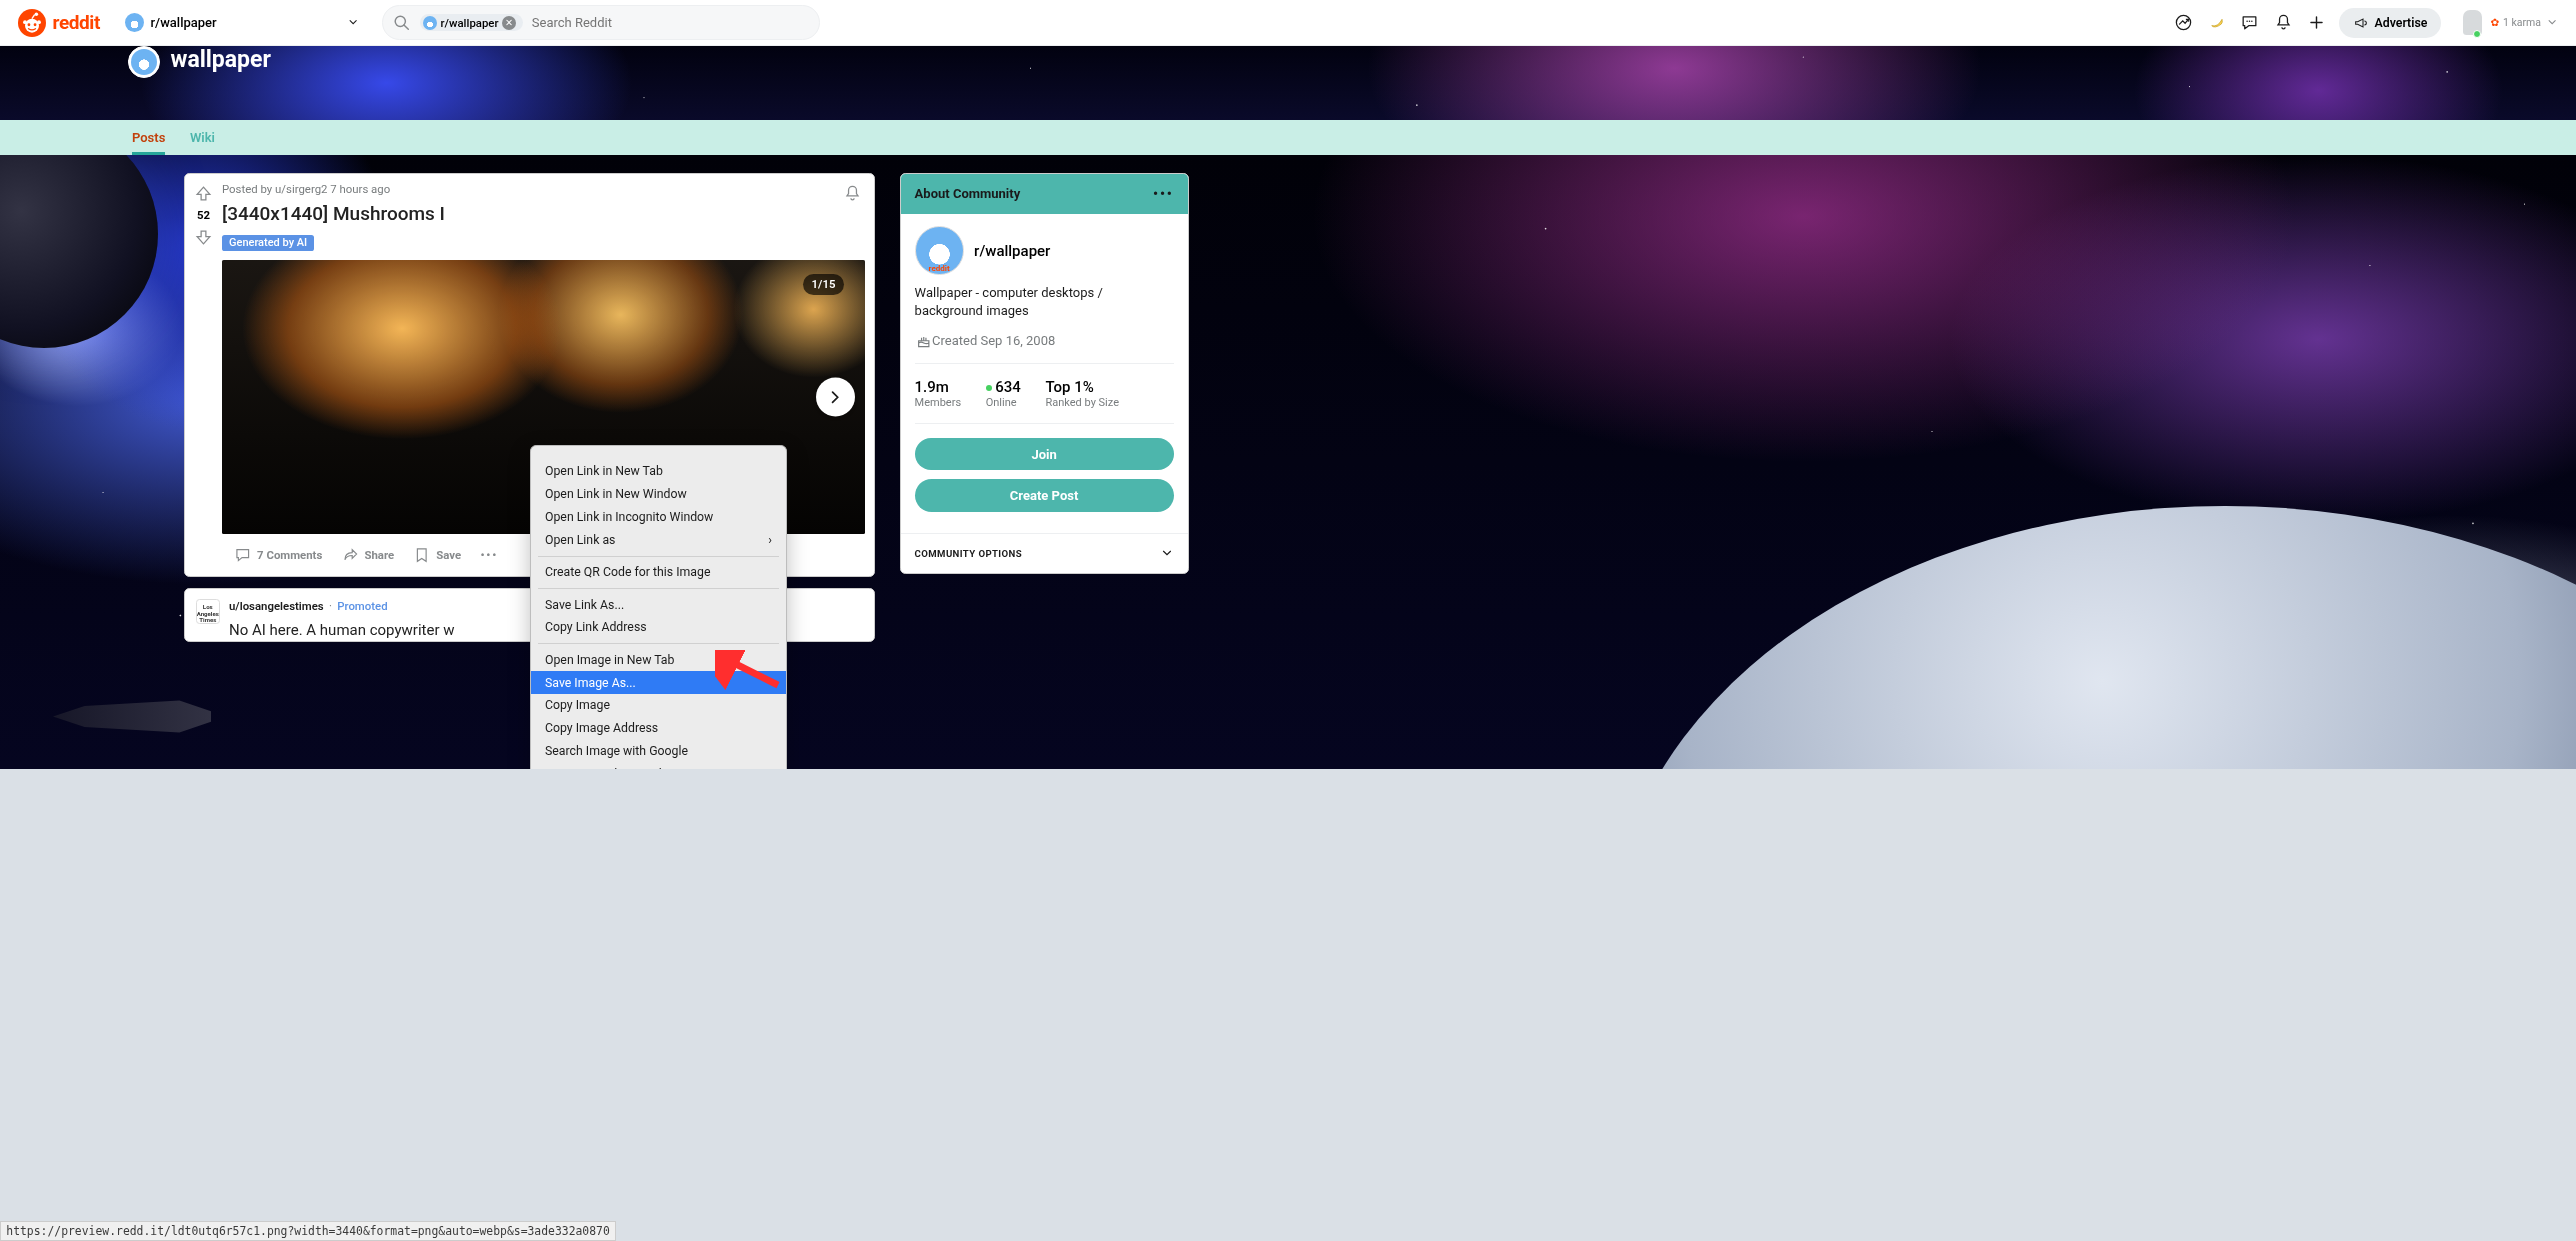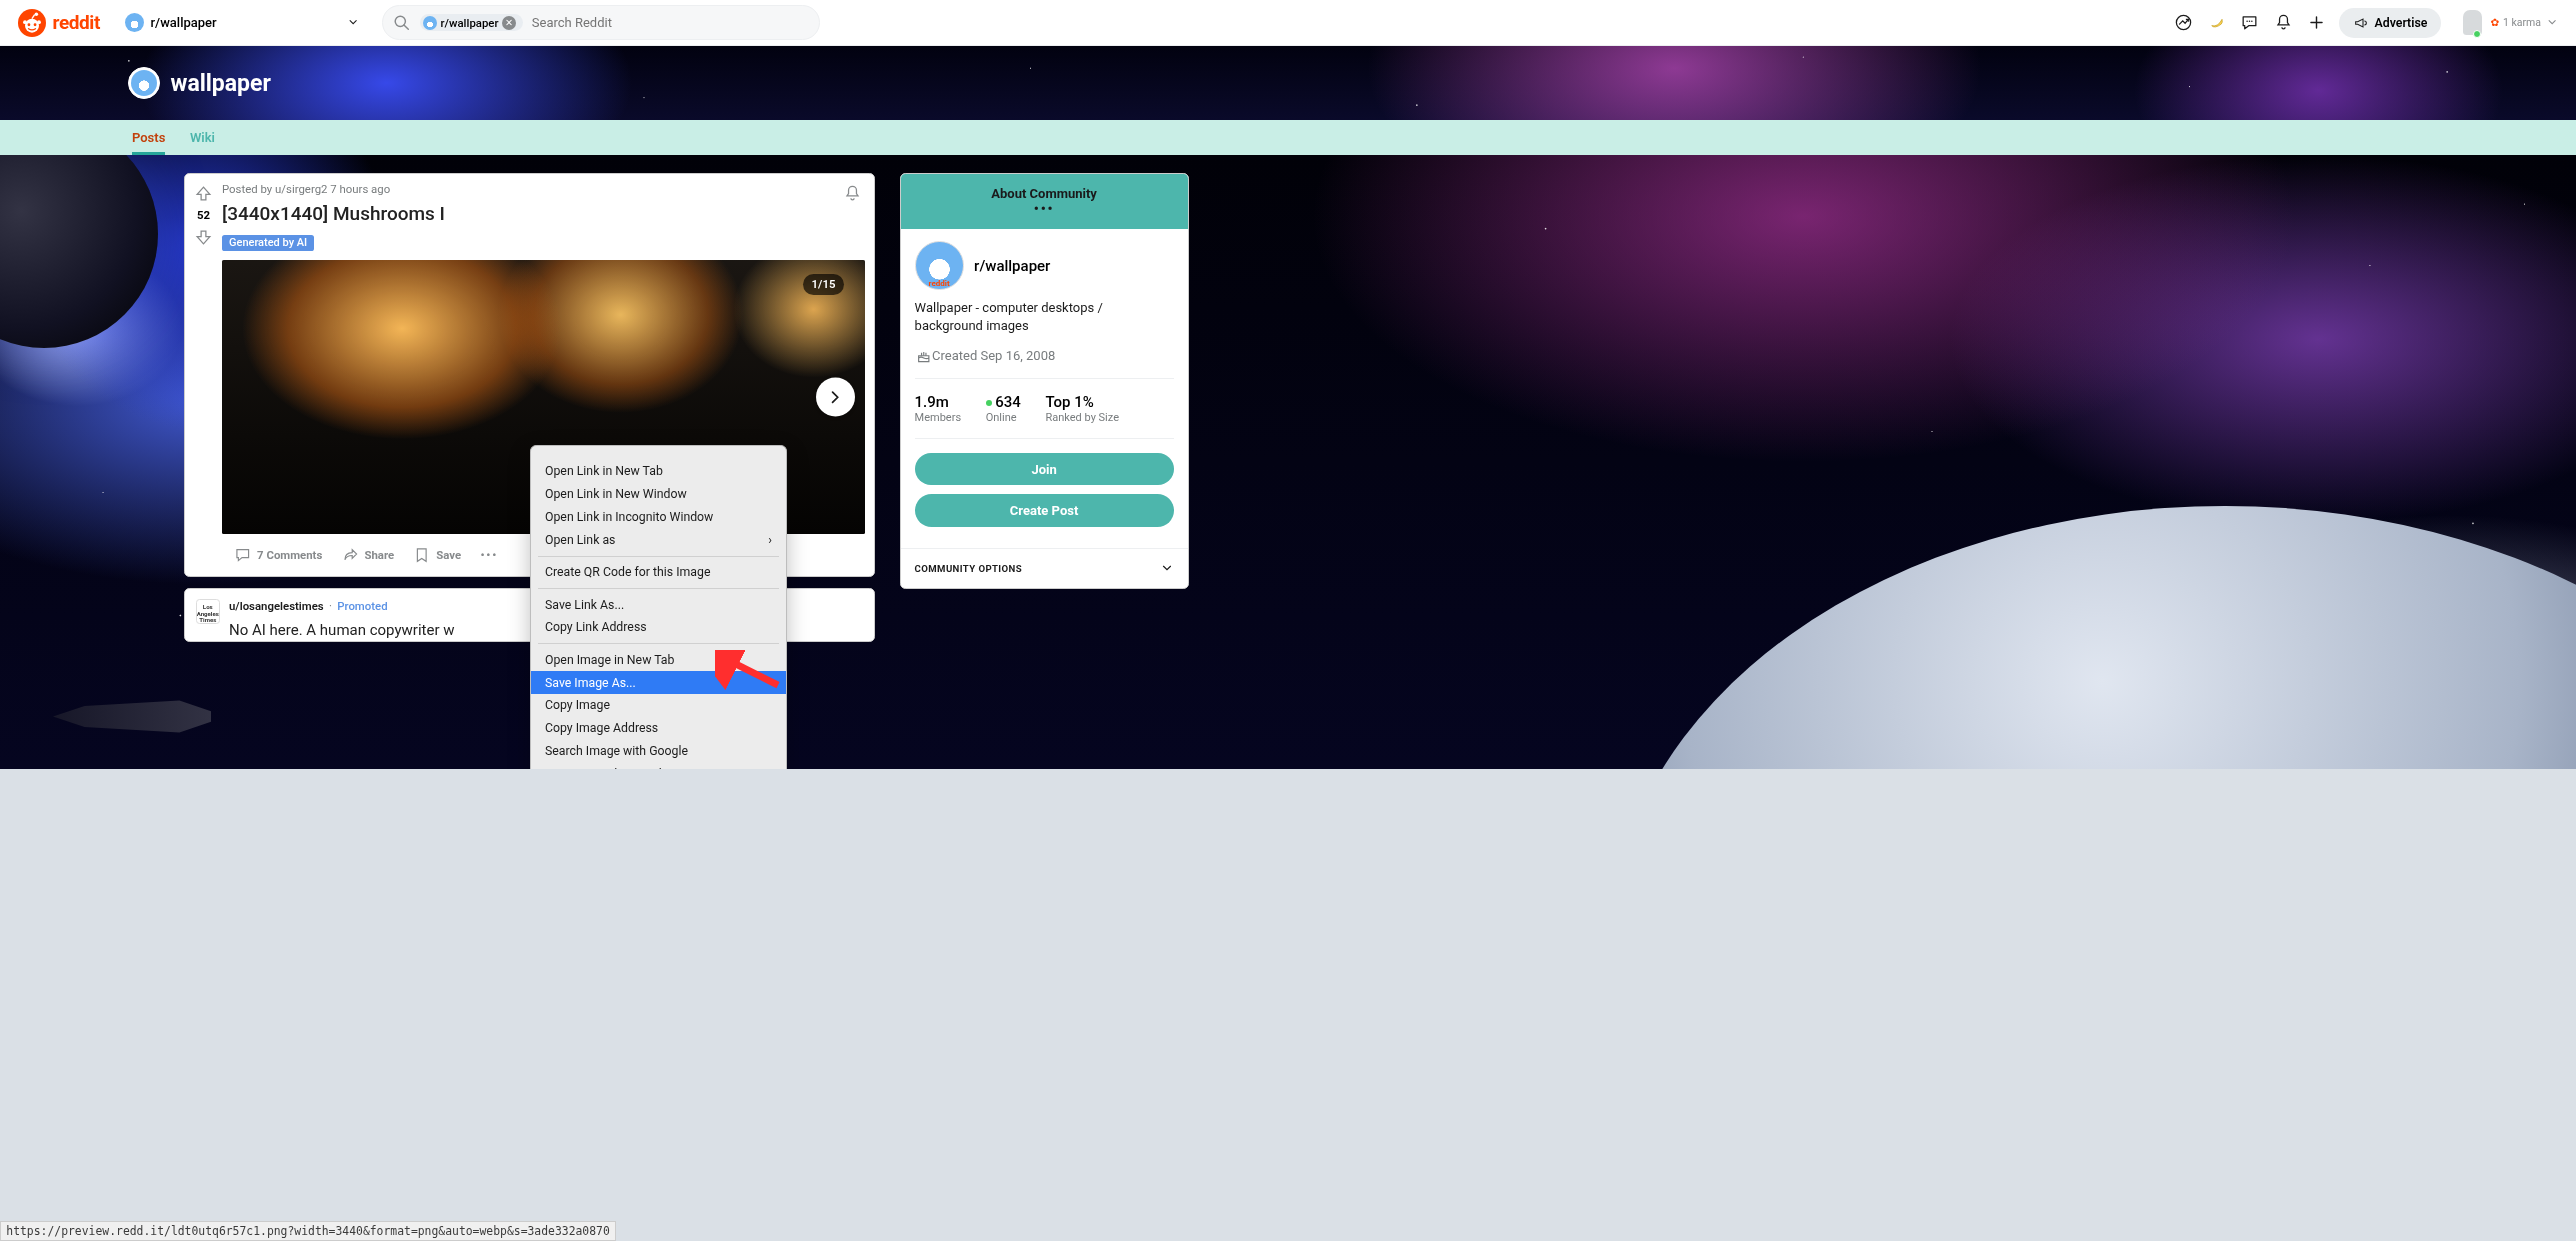--- a/index.html
+++ b/index.html
@@ -40,21 +40,21 @@
 }
 .banner-stars { position:absolute; inset:0; background-image:
   radial-gradient(1.3px 1.3px at 5% 20%, #fff, transparent),
   radial-gradient(0.9px 0.9px at 25% 70%, #fff, transparent),
   radial-gradient(0.9px 0.9px at 40% 30%, #fff, transparent),
   radial-gradient(1.3px 1.3px at 55% 80%, #fff, transparent),
   radial-gradient(0.9px 0.9px at 70% 15%, #fff, transparent),
   radial-gradient(0.9px 0.9px at 85% 55%, #fff, transparent),
   radial-gradient(1.3px 1.3px at 95% 35%, #fff, transparent);
 }
-.banner-content { position: relative; height: 100%; display: flex; align-items: center; padding-left: 128px; gap: 10.5px; }
+.banner-content { position: relative; height: 100%; display: flex; padding-left: 128px; gap: 10.5px; }
 .banner-icon { width: 32px; height: 32px; border-radius: 50%; background: #fff; border: 1.8px solid #fff; display: flex; align-items: center; justify-content: center; }
 .banner-title { color: #fff; font-size: 23px; font-weight: 700; }
 
 
 .tab-strip { height: 35px; background: #c9eee6; display: flex; align-items: stretch; padding-left: 132px; gap: 24.6px; }
 .tab { display: flex; align-items: center; font-size: 13px; font-weight: 600; color: #4db6ac; cursor: pointer; position: relative; }
 .tab.active { color: #c2410c; }
 .tab.active::after { content: ''; position: absolute; bottom: 0; left: 0; right: 0; height: 2.6px; background: #26a69a; }
 
 
@@ -110,21 +110,21 @@
 .promo-meta { font-size: 11.4px; color: #787c7e; display:flex; align-items:center; gap:5.3px; }
 .promo-author { font-weight: 600; color: #1c1c1c; }
 .promo-label { color:#5b92e5; font-weight:500; }
 .promo-title { font-size: 15px; color: #222; margin-top: 7px; line-height: 1.4; }
 .promo-thumb { position:absolute; left:10.5px; width:24.6px; height:24.6px; background:#fff; border:0.9px solid #ddd; border-radius:3.5px; font-size:6.1px; text-align:center; line-height:1; padding-top:4.4px; color:#333; font-weight:700;}
 .promo-rel { position: relative; }
 
 
 .sidebar { width: 289px; display: flex; flex-direction: column; gap: 14px; }
 .side-card { background: #fff; border: 0.9px solid #ccc; border-radius: 5.3px; overflow: hidden; }
-.side-header { background: #4db6ac; color: #1a1a1b; font-size: 13px; font-weight: 700; padding: 12.3px 14px; display: flex; align-items: center; justify-content: space-between; flex-direction: column; }
+.side-header { background: #4db6ac; color: #1a1a1b; font-size: 13px; font-weight: 700; padding: 12.3px 14px; display: flex; align-items: flex-start; justify-content: space-between; }
 .side-header .dots { color: #1a1a1b; cursor: pointer; letter-spacing: 1.8px; font-size: 14px; }
 .side-body { padding: 12.3px 14px; }
 .comm-row { display: flex; align-items: center; gap: 10.5px; margin-bottom: 8.8px; }
 .comm-icon { width: 49px; height: 49px; border-radius: 50%; background: radial-gradient(circle at 50% 58%, #fff 0 28%, #6db3f2 29% 100%); border: 0.9px solid #ddd; position: relative; }
 .comm-icon::after { content:'reddit'; position:absolute; bottom:1.8px; left:0; right:0; text-align:center; font-size:8px; font-weight:700; color:#ff4500; }
 .comm-name { font-size: 15px; font-weight: 500; }
 .comm-desc { font-size: 13px; color: #1c1c1c; line-height: 1.35; margin-bottom: 12.3px; }
 .comm-created { display: flex; align-items: center; color: #787c7e; font-size: 13px; margin-bottom: 14px; }
 .divider { height: 0.9px; background: #edeff1; margin: 0 0 14px; }
 .stats-row { display: flex; gap: 24.6px; margin-bottom: 14px; }

